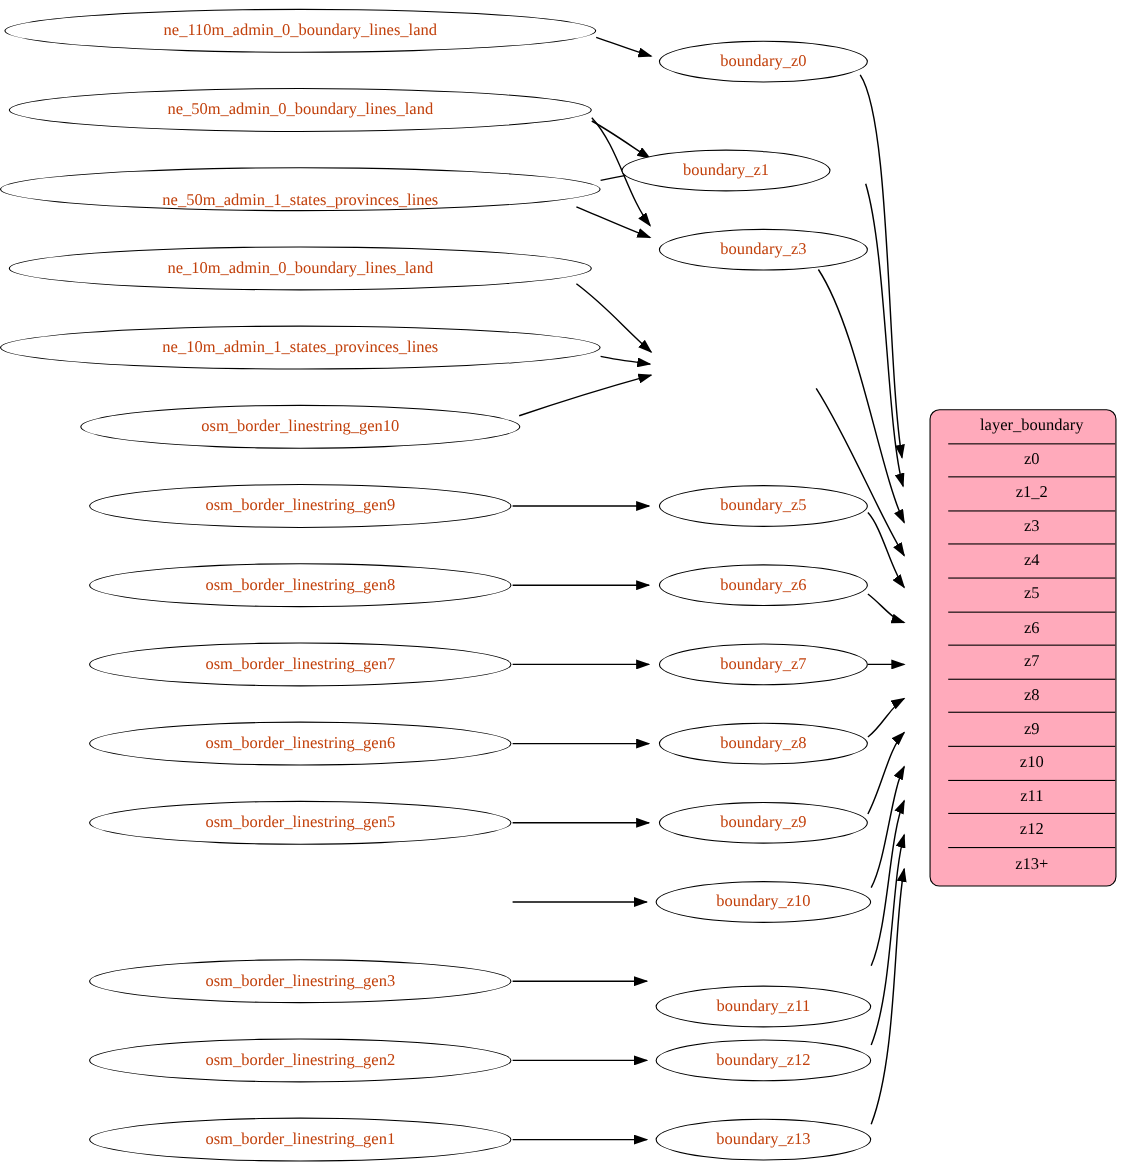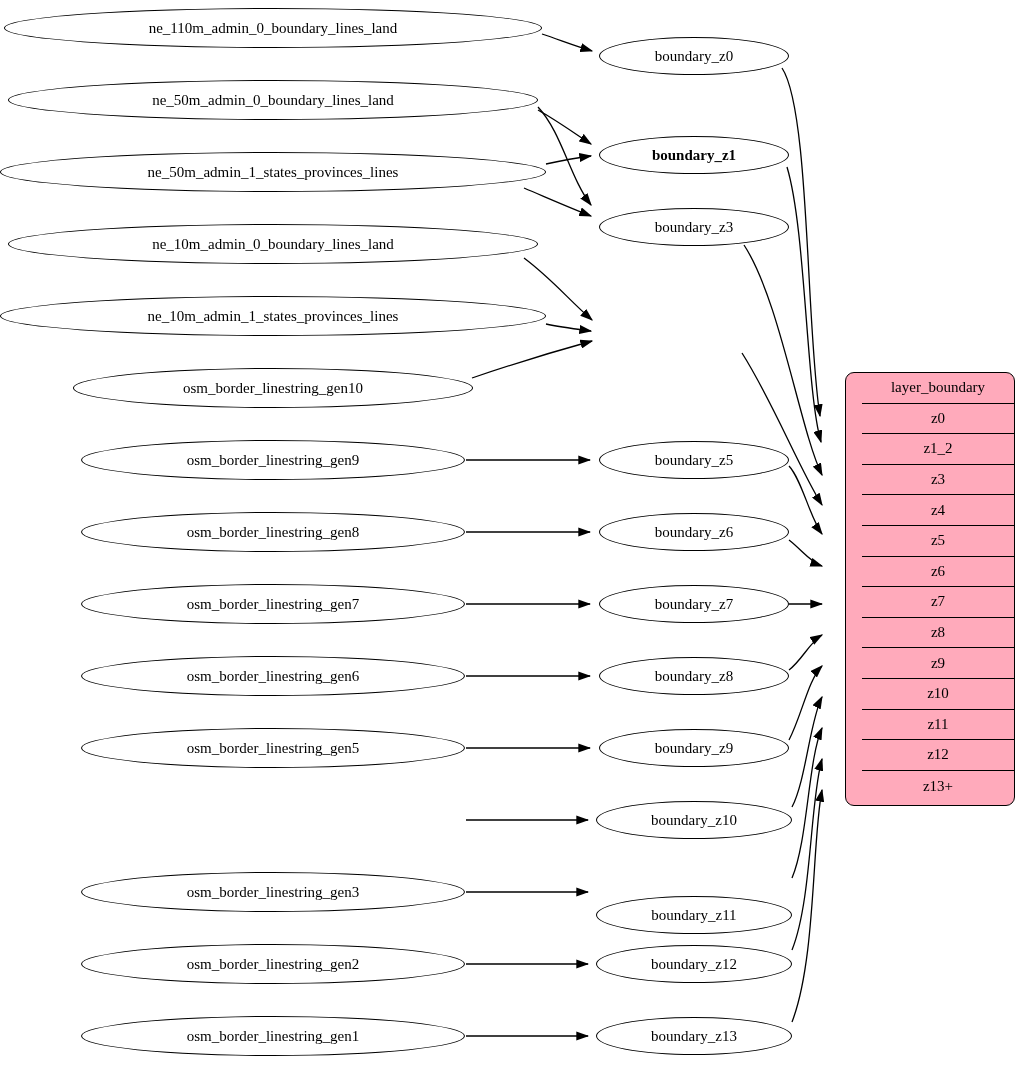--- a/index.html
+++ b/index.html
@@ -30,21 +30,21 @@
     display: flex;
     align-items: center;
     justify-content: center;
     white-space: nowrap;
   }
   .ellipse {
     border: 1px solid #000000;
     border-radius: 50%;
     background: #ffffff;
     font-size: 15px;
-    color: #000000;
+    color: #c2410c;
   }
   .table-box {
     position: absolute;
     border: 1px solid #000000;
     border-radius: 9px;
     background: #ffaabb;
     overflow: hidden;
     box-sizing: border-box;
   }
   .table-row {
@@ -111,21 +111,21 @@
       <path d="M792,1022 C816,960 812,840 822,790"></path>
     </g>
   </svg>
 
   <div class="node ellipse" style="left:4px;top:8px;width:538px;height:40px;">
     <span>ne_110m_admin_0_boundary_lines_land</span>
   </div>
   <div class="node ellipse" style="left:8px;top:80px;width:530px;height:40px;">
     <span>ne_50m_admin_0_boundary_lines_land</span>
   </div>
-  <div class="node ellipse" style="left:0px;top:152px;width:546px;height:40px;">
+  <div class="node ellipse" style="left:0px;top:152px;width:546px;height:40px;align-items:flex-end;">
     <span>ne_50m_admin_1_states_provinces_lines</span>
   </div>
   <div class="node ellipse" style="left:8px;top:224px;width:530px;height:40px;">
     <span>ne_10m_admin_0_boundary_lines_land</span>
   </div>
   <div class="node ellipse" style="left:0px;top:296px;width:546px;height:40px;">
     <span>ne_10m_admin_1_states_provinces_lines</span>
   </div>
   <div class="node ellipse" style="left:73px;top:368px;width:400px;height:40px;">
     <span>osm_border_linestring_gen10</span>
@@ -151,21 +151,21 @@
   <div class="node ellipse" style="left:81px;top:944px;width:384px;height:40px;">
     <span>osm_border_linestring_gen2</span>
   </div>
   <div class="node ellipse" style="left:81px;top:1016px;width:384px;height:40px;">
     <span>osm_border_linestring_gen1</span>
   </div>
 
   <div class="node ellipse" style="left:599px;top:37px;width:190px;height:38px;">
     <span>boundary_z0</span>
   </div>
-  <div class="node ellipse" style="left:599px;top:136px;width:190px;height:38px;font-weight:bold;">
+  <div class="node ellipse" style="left:565px;top:136px;width:190px;height:38px;">
     <span>boundary_z1</span>
   </div>
   <div class="node ellipse" style="left:599px;top:208px;width:190px;height:38px;">
     <span>boundary_z3</span>
   </div>
   <div class="node ellipse" style="left:599px;top:441px;width:190px;height:38px;">
     <span>boundary_z5</span>
   </div>
   <div class="node ellipse" style="left:599px;top:513px;width:190px;height:38px;">
     <span>boundary_z6</span>

